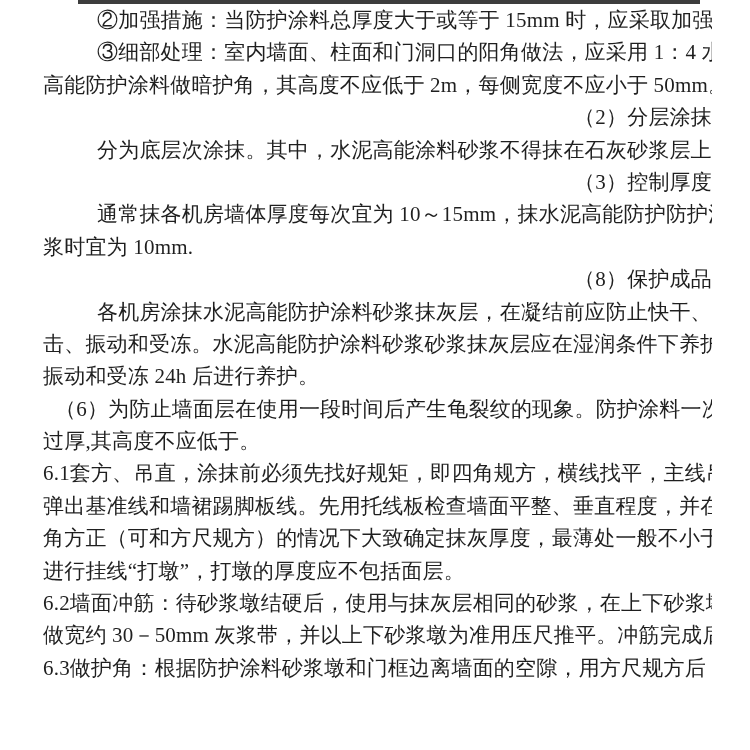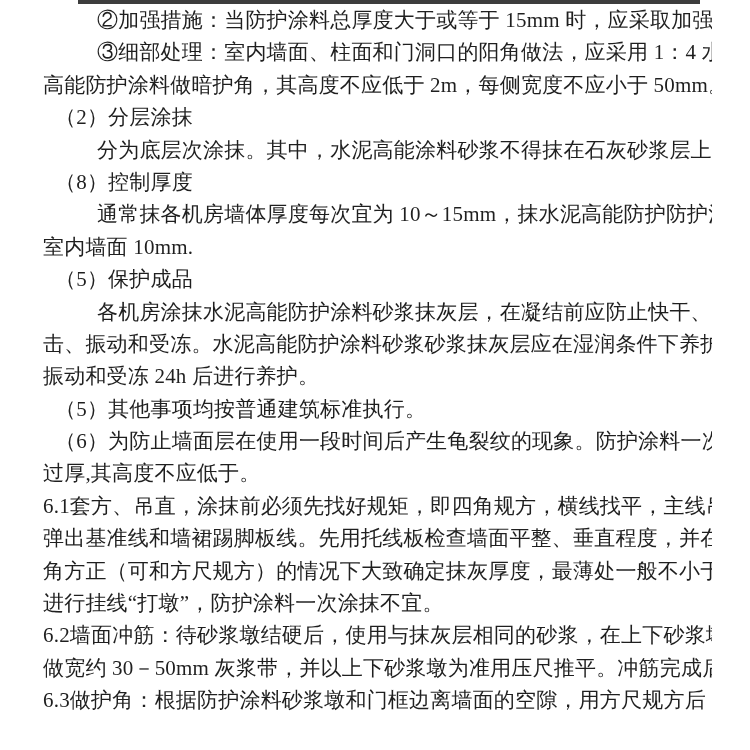--- a/index.html
+++ b/index.html
@@ -32,45 +32,44 @@
   }
   .line {
     height: 32.4px;
     line-height: 32.4px;
     font-size: 21px;
     white-space: nowrap;
     overflow: hidden;
     letter-spacing: 0.2px;
   }
   .line.para   { text-indent: 54px; }
-  .line.header { text-indent: 12px; }
+  .line.header { text-indent: 12px; text-align: right; }
   .line.none   { text-indent: 0; }
 </style>
 </head>
 <body>
 
 <div class="page">
   <div class="top-border" style="background: rgb(61, 61, 61);"></div>
   <div class="doc-body" style="color: rgb(31, 31, 31);">
       <div class="line para">②加强措施：当防护涂料总厚度大于或等于 15mm 时，应采取加强措施。</div>
       <div class="line para">③细部处理：室内墙面、柱面和门洞口的阳角做法，应采用 1：4 水泥砂浆和</div>
       <div class="line none">高能防护涂料做暗护角，其高度不应低于 2m，每侧宽度不应小于 50mm。</div>
       <div class="line header">（2）分层涂抹</div>
       <div class="line para">分为底层次涂抹。其中，水泥高能涂料砂浆不得抹在石灰砂浆层上；</div>
-      <div class="line header">（8）控制厚度</div>
+      <div class="line header">（3）控制厚度</div>
       <div class="line para">通常抹各机房墙体厚度每次宜为 10～15mm，抹水泥高能防护防护涂料混合砂</div>
-      <div class="line none">室内墙面 10mm.</div>
-      <div class="line header">（5）保护成品</div>
+      <div class="line none">浆时宜为 10mm.</div>
+      <div class="line header">（8）保护成品</div>
       <div class="line para">各机房涂抹水泥高能防护涂料砂浆抹灰层，在凝结前应防止快干、水冲、撞</div>
       <div class="line none">击、振动和受冻。水泥高能防护涂料砂浆砂浆抹灰层应在湿润条件下养护，一般</div>
       <div class="line none">振动和受冻 24h 后进行养护。</div>
-      <div class="line header">（5）其他事项均按普通建筑标准执行。</div>
       <div class="line header">（6）为防止墙面层在使用一段时间后产生龟裂纹的现象。防护涂料一次涂抹不宜</div>
       <div class="line none">过厚,其高度不应低于。</div>
       <div class="line none">6.1套方、吊直，涂抹前必须先找好规矩，即四角规方，横线找平，主线吊直，</div>
       <div class="line none">弹出基准线和墙裙踢脚板线。先用托线板检查墙面平整、垂直程度，并在控制阳</div>
       <div class="line none">角方正（可和方尺规方）的情况下大致确定抹灰厚度，最薄处一般不小于 7mm ，</div>
-      <div class="line none">进行挂线“打墩”，防护涂料一次涂抹不宜。</div>
+      <div class="line none">进行挂线“打墩”，打墩的厚度应不包括面层。</div>
       <div class="line none">6.2墙面冲筋：待砂浆墩结硬后，使用与抹灰层相同的砂浆，在上下砂浆墩之间</div>
       <div class="line none">做宽约 30－50mm 灰浆带，并以上下砂浆墩为准用压尺推平。冲筋完成后应待其</div>
       <div class="line none">6.3做护角：根据防护涂料砂浆墩和门框边离墙面的空隙，用方尺规方后，分别</div>
     </div>
 </div>
 
 </body></html>

